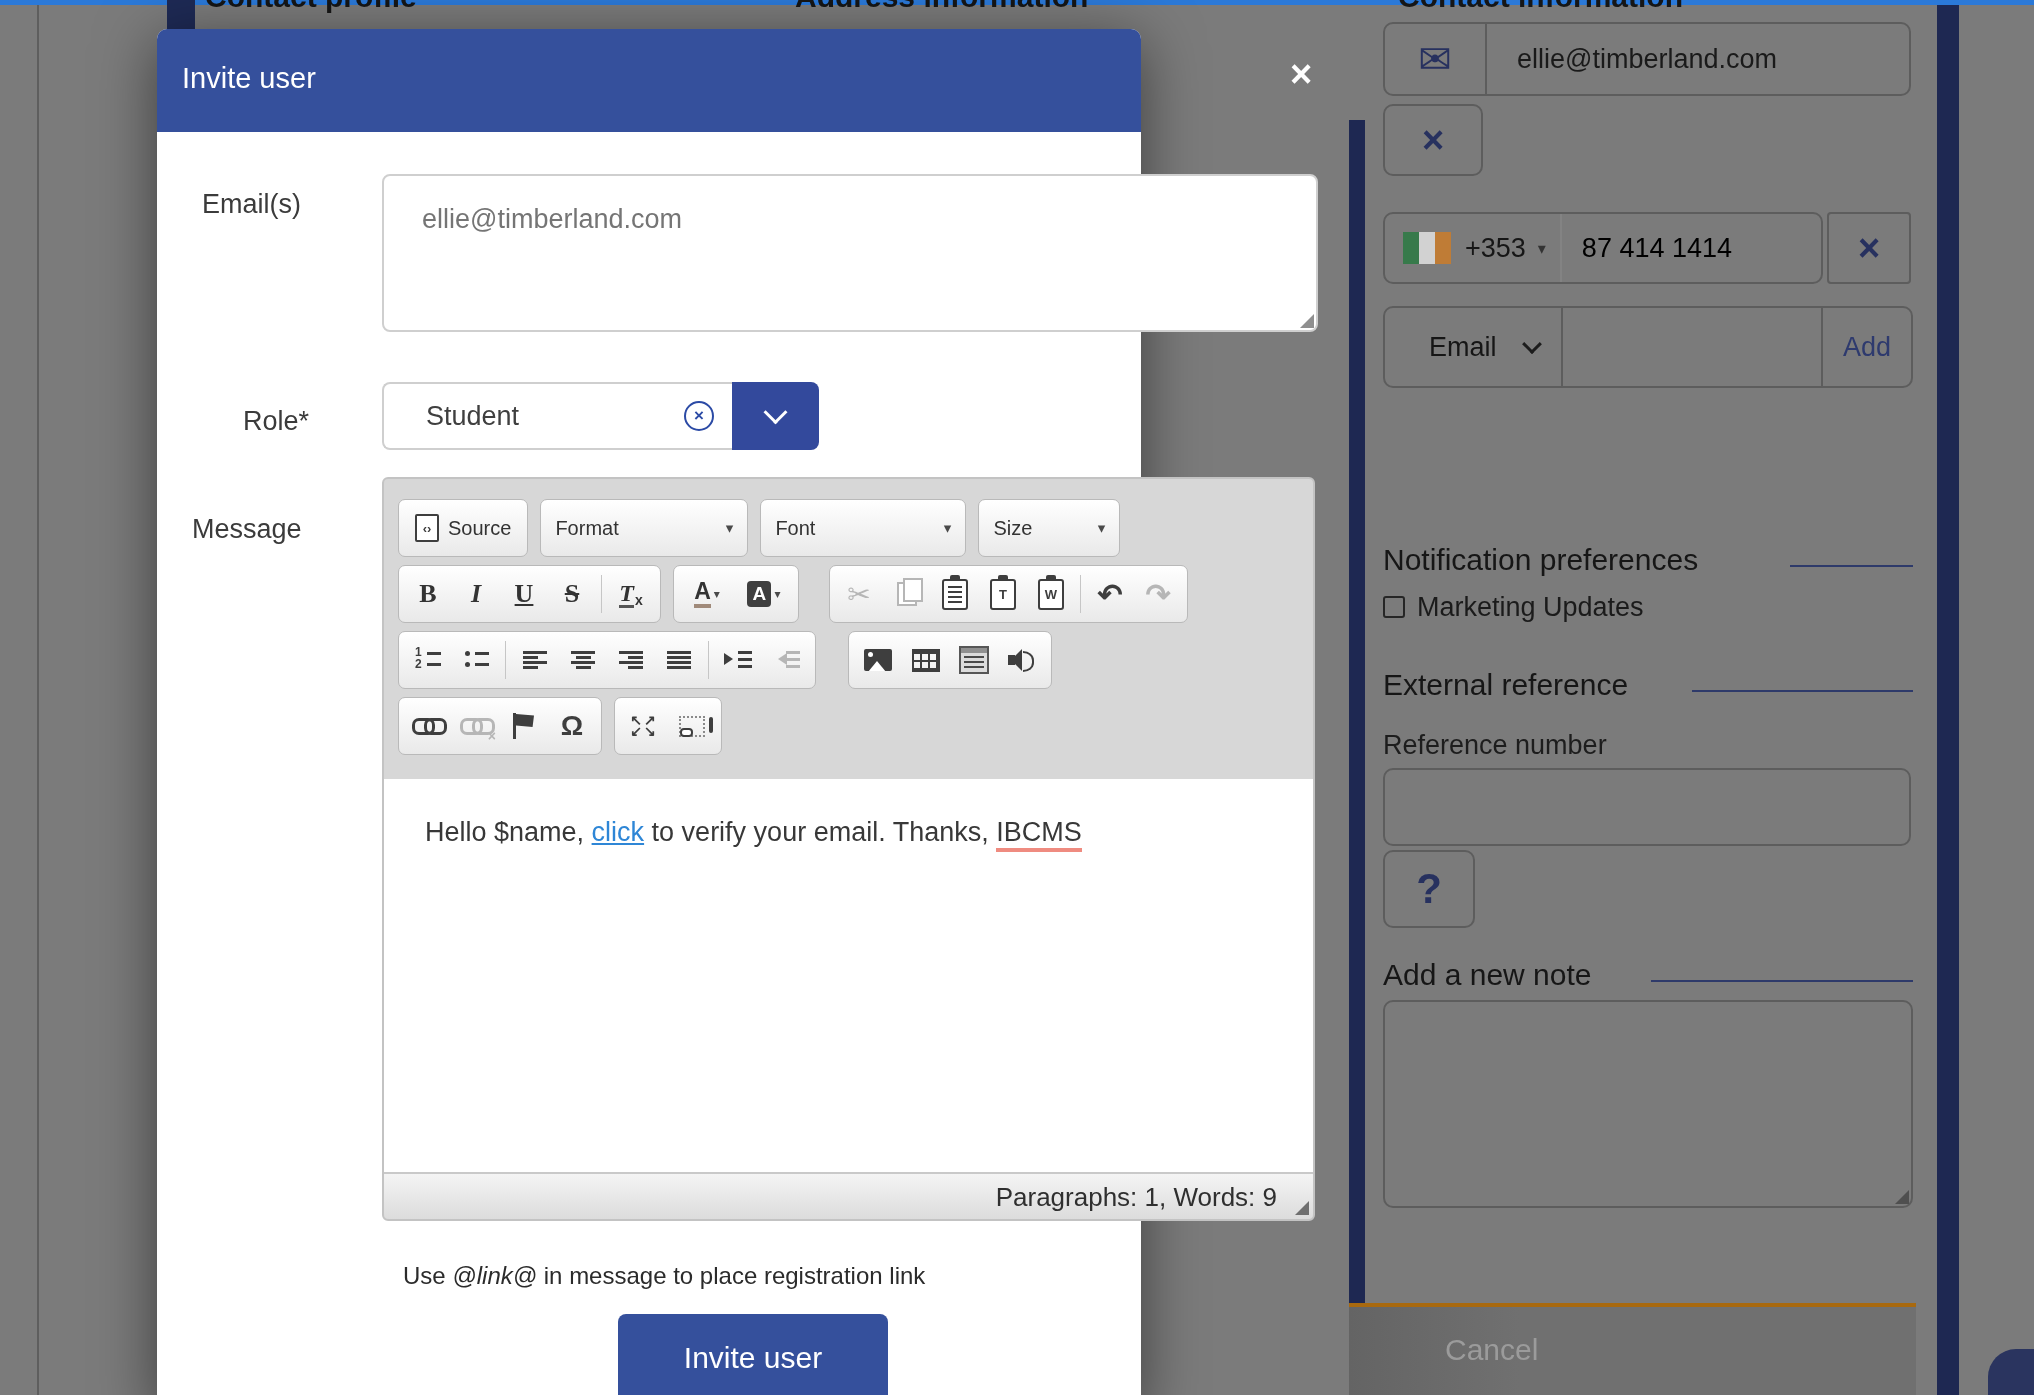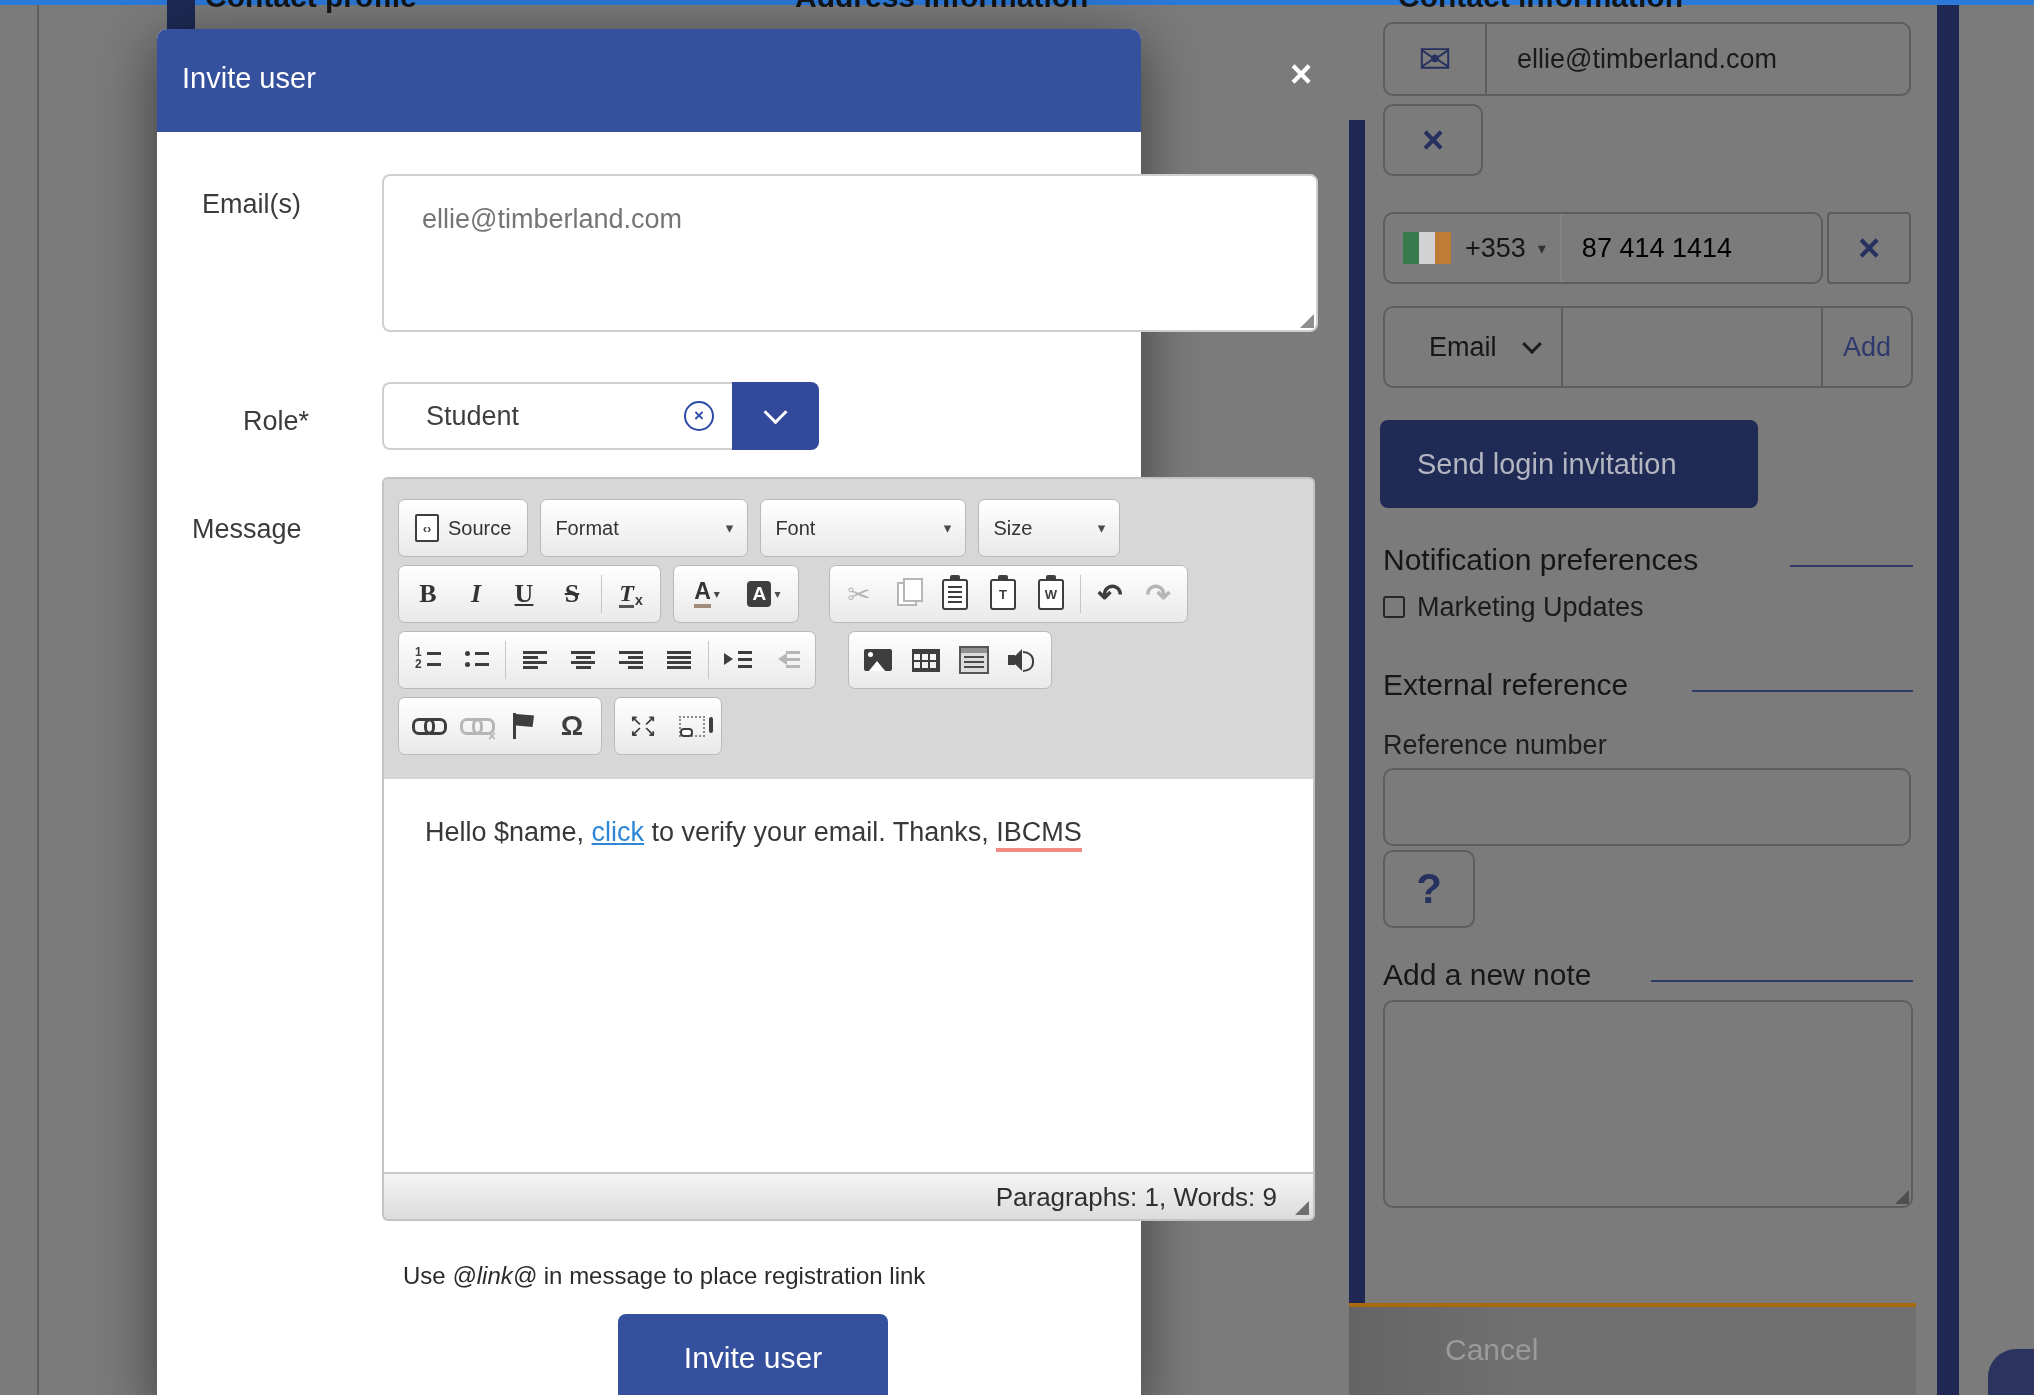--- a/index.html
+++ b/index.html
@@ -138,23 +138,20 @@
 
   <div class="pnl-box flex" style="left:1383px;top:306px;width:530px;height:82px;">
     <span class="pnl-txt" style="margin-left:44px;color:#161616;">Email</span>
     <span class="chev-dn" style="margin-left:28px;"></span>
     <div style="width:2px;height:100%;background:#5d5d5d;margin-left:22px;"></div>
     <div style="flex:1;height:100%;"></div>
     <div style="width:2px;height:100%;background:#5d5d5d;"></div>
     <span style="width:88px;text-align:center;font-size:27px;color:#2e3a6e;">Add</span>
   </div>
 
-  <div class="abs flex" style="left:1380px;top:420px;width:378px;height:88px;background:#1f2a55;border-radius:8px;">
-    <span style="margin-left:37px;font-size:29px;color:#b3b6c0;">Send login invitation</span>
-  </div>
 
   <span class="abs" style="left:1383px;top:543px;font-size:30px;color:#161616;">Notification preferences</span>
   <div class="rule" style="left:1790px;top:565px;width:123px;"></div>
 
   <div class="abs" style="left:1383px;top:596px;width:22px;height:22px;border:2.5px solid #262626;border-radius:3px;box-sizing:border-box;"></div>
   <span class="abs" style="left:1417px;top:592px;font-size:27px;color:#1b1b1b;">Marketing Updates</span>
 
   <span class="abs" style="left:1383px;top:668px;font-size:30px;color:#161616;">External reference</span>
   <div class="rule" style="left:1692px;top:690px;width:221px;"></div>
 

